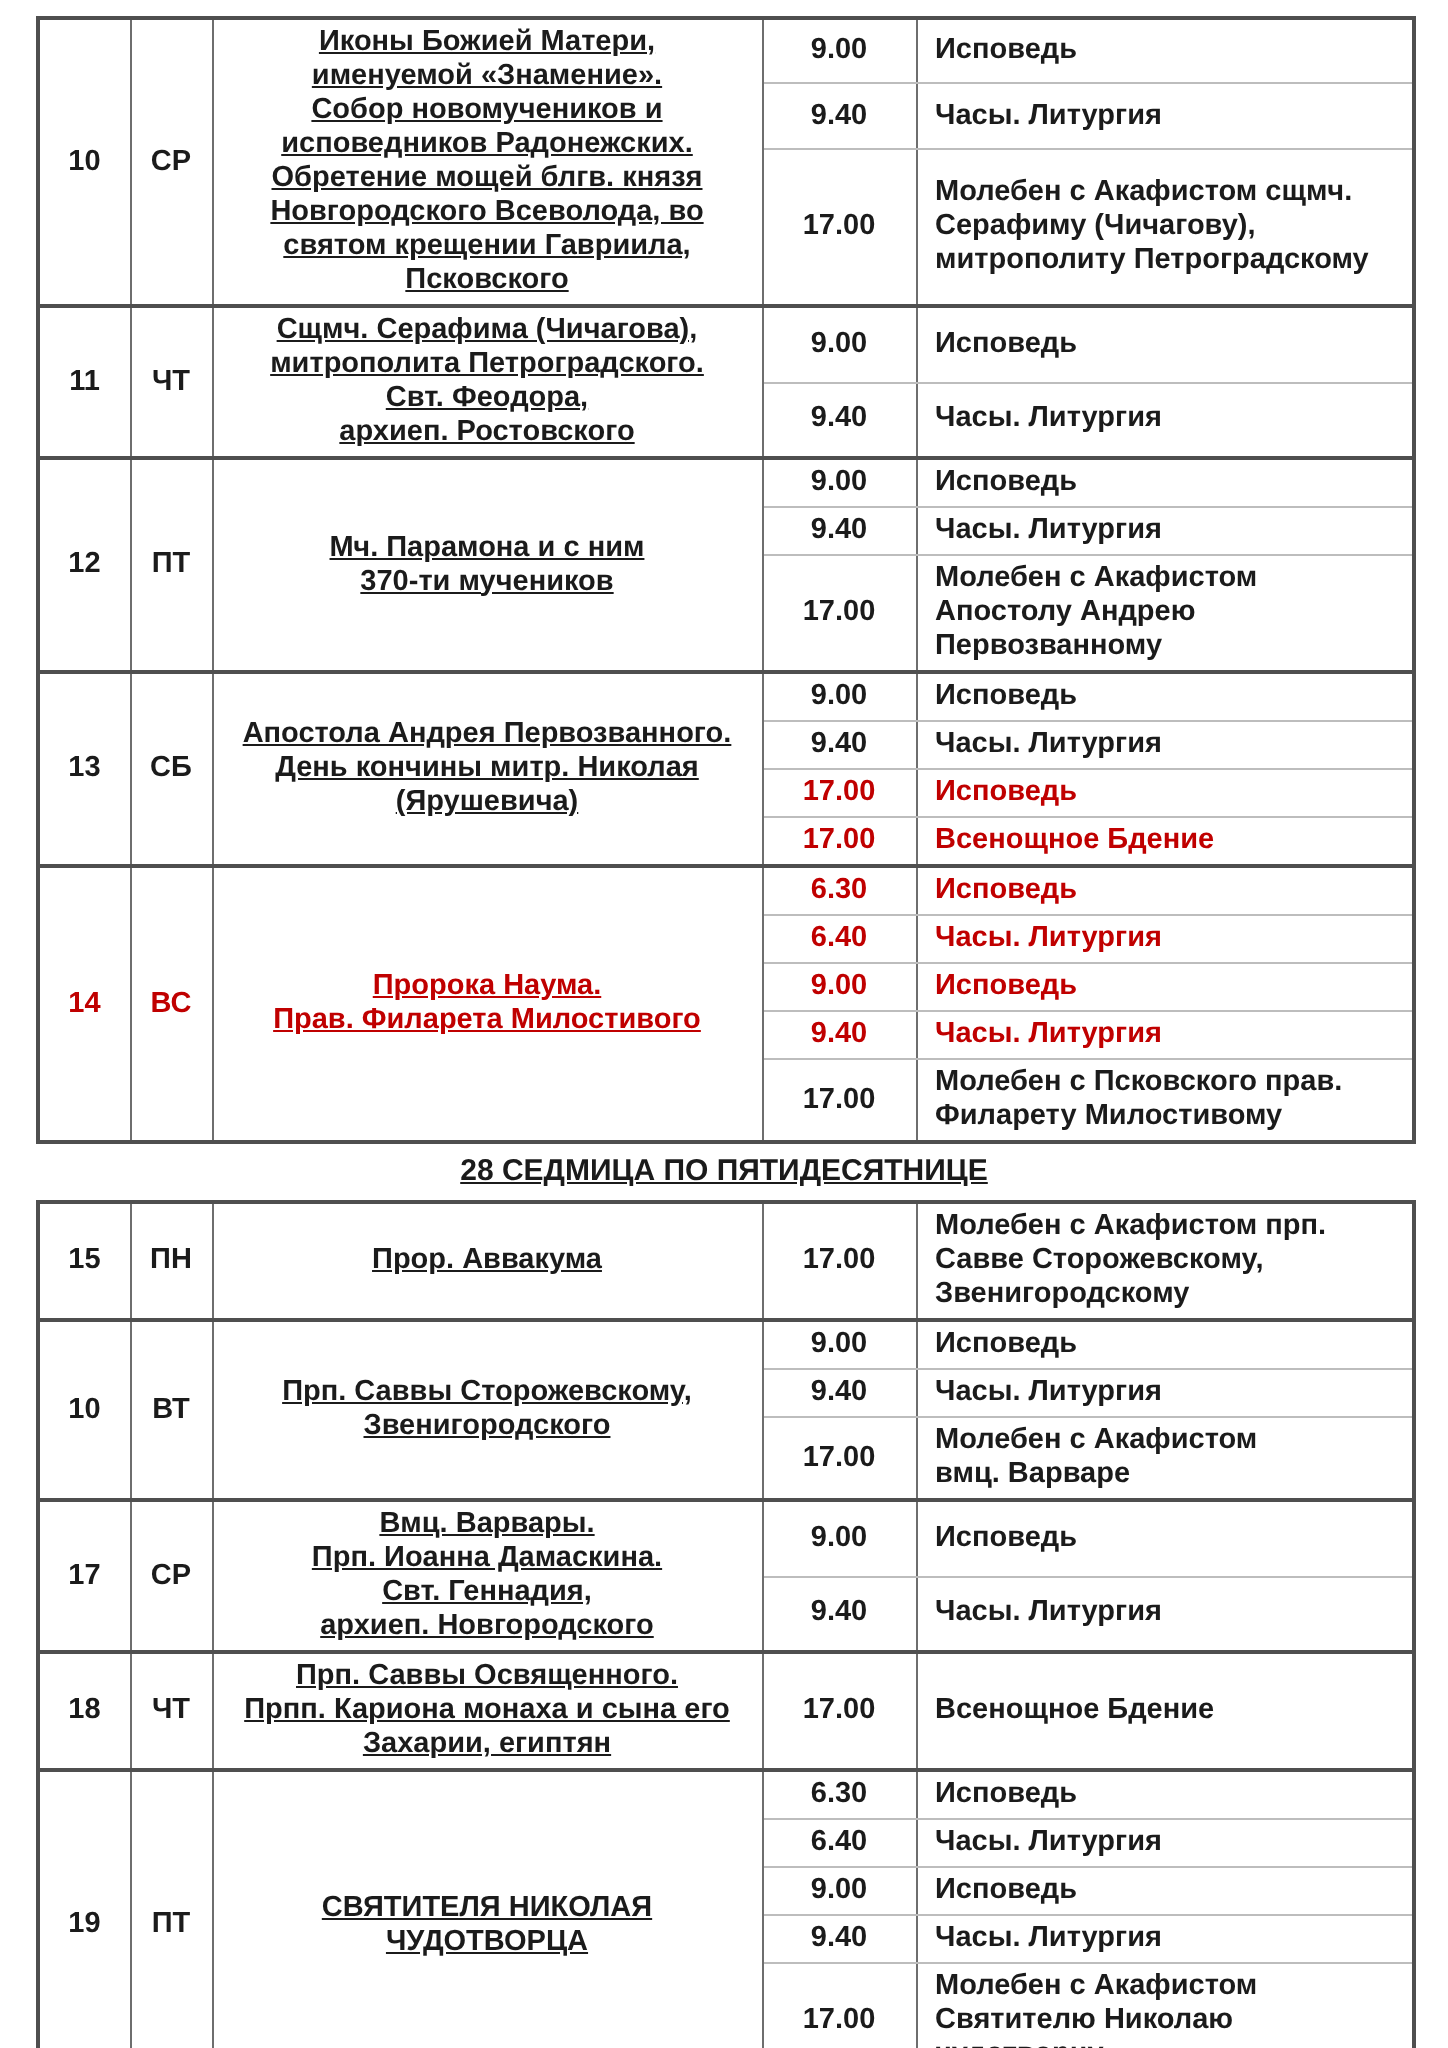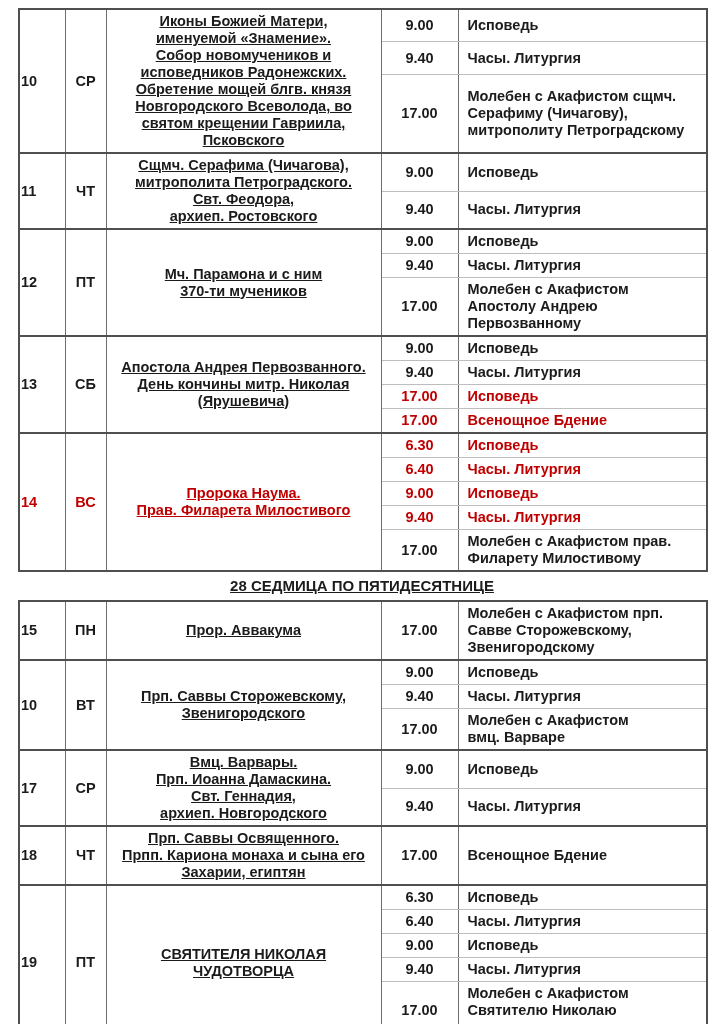--- a/index.html
+++ b/index.html
@@ -22,21 +22,21 @@
   table.sched td {
     border-left: 1px solid var(--border_mid, #6e6e6e);
     border-right: 1px solid var(--border_mid, #6e6e6e);
     border-top: 1px solid var(--border_light, #bdbdbd);
     border-bottom: 1px solid var(--border_light, #bdbdbd);
     vertical-align: middle;
     overflow: hidden;
   }
   table.sched tbody { border-top: 2px solid var(--border_dark, #4f4f4f); }
   table.sched tbody:first-child { border-top: none; }
-  td.c-date { padding: 2px 1px; }
+  td.c-date { text-align: center; padding: 2px 1px; }
   td.c-day  { text-align: center; padding: 2px 1px; }
   td.c-desc { text-align: center; white-space: pre-line; padding: 3px 7px; text-decoration: underline; }
   td.c-time { text-align: center; padding: 3px 14px; }
   td.c-svc  { text-align: left; white-space: pre-line; padding: 3px 12px 3px 9px; }
   .red { color: var(--red, #c00000); }
   .week-heading {
     width: 688px;
     text-align: center;
     font-size: 15px;
     line-height: 18px;
@@ -164,21 +164,21 @@
       <tr>
         <td class="c-time red">9.00</td>
         <td class="c-svc red">Исповедь</td>
       </tr>
       <tr>
         <td class="c-time red">9.40</td>
         <td class="c-svc red">Часы. Литургия</td>
       </tr>
       <tr>
         <td class="c-time">17.00</td>
-        <td class="c-svc">Молебен с Акафистом прав.
+        <td class="c-svc">Молебен с Псковского прав.
 Филарету Милостивому</td>
       </tr>
     </tbody>
   </table>
 
   <div class="week-heading">28 СЕДМИЦА ПО ПЯТИДЕСЯТНИЦЕ</div>
 
   <table class="sched">
     <colgroup>
       <col style="width:46px">

